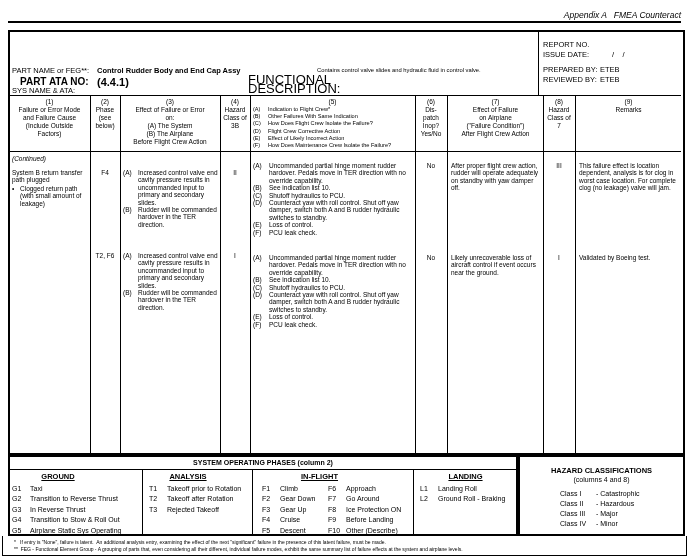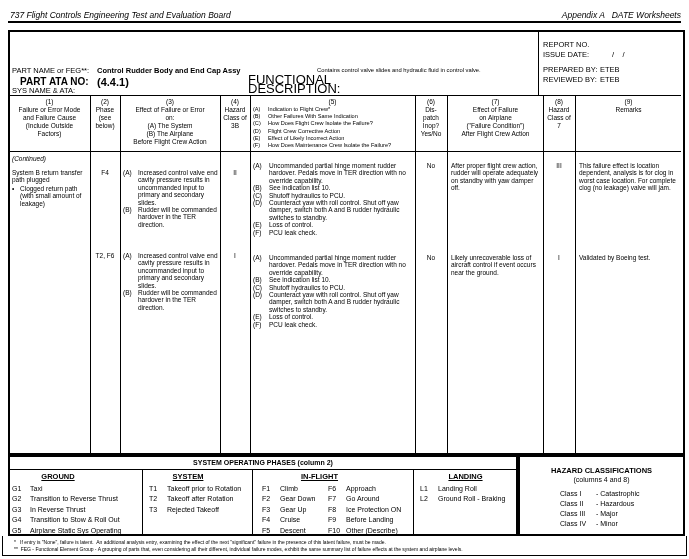--- a/index.html
+++ b/index.html
@@ -28,22 +28,21 @@
   .ph-code{flex:0 0 18px;}
   .hc-row{display:flex;line-height:10px;font-size:7px;}
   .hc-name{flex:0 0 36px;}
   .fn{font-size:5px;line-height:6.4px;white-space:pre;}
 </style>
 </head>
 <body>
 
 <div class="sheet">
 
-  <div class="t i prews" style="left:10px;top:10px;font-size:8.5px;">737 Flight Controls Engineering Test and Evaluation Board</div>
-  <div class="t i r prews" style="left:430px;top:10px;width:251px;font-size:8.5px;">Appendix A   DATE Worksheets</div>
+  <div class="t i r prews" style="left:430px;top:10px;width:251px;font-size:8.5px;">Appendix A   FMEA Counteract</div>
   <div class="line" style="left:8px;top:21px;width:673px;height:2px;"></div>
 
   <div class="rect" style="left:8px;top:30px;width:677px;height:425px;"></div>
 
 
   <div class="t" style="left:12px;top:66px;font-size:7.5px;">PART NAME or FEG**:</div>
   <div class="t b" style="left:97px;top:66px;font-size:7.5px;">Control Rudder Body and End Cap Assy</div>
   <div class="t" style="left:20px;top:76px;font-size:10px;font-weight:bold;">PART ATA NO:</div>
   <div class="t b" style="left:97px;top:76px;font-size:11px;">(4.4.1)</div>
   <div class="t" style="left:12px;top:86px;font-size:7.5px;">SYS NAME &amp; ATA:</div>
@@ -253,21 +252,21 @@
     <div class="ph-row">
         <span class="ph-code">G4</span>
         <span>Transition to Stow &amp; Roll Out</span>
       </div>
     <div class="ph-row">
         <span class="ph-code">G5</span>
         <span>Airplane Static Sys Operating</span>
       </div>
   </div>
 
-  <div class="t c b u" style="left:142px;top:472px;width:92px;font-size:7.5px;">SYSTEM</div>
+  <div class="t c b u" style="left:142px;top:472px;width:92px;font-size:7.5px;">ANALYSIS</div>
   <div class="t ph" style="left:149px;top:484px;width:102px;">
     <div class="ph-row">
         <span class="ph-code">T1</span>
         <span>Takeoff prior to Rotation</span>
       </div>
     <div class="ph-row">
         <span class="ph-code">T2</span>
         <span>Takeoff after Rotation</span>
       </div>
     <div class="ph-row">

